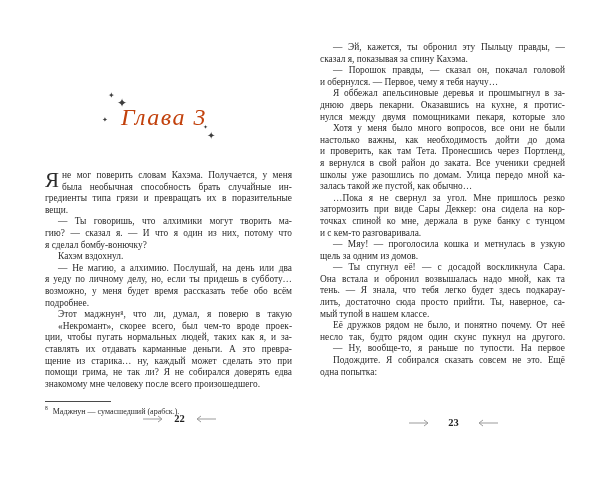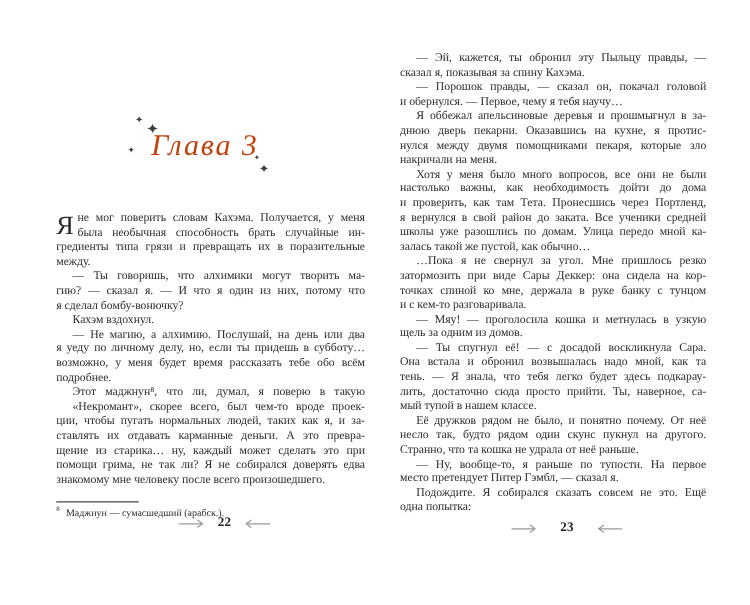--- a/index.html
+++ b/index.html
@@ -68,21 +68,21 @@
     <span class="sparkle s-e">✦</span>
     <div class="chapter-title">Глава 3</div>
   </div>
 
   <div class="textblock">
       <div class="para">
         <span class="dropcap">Я</span>
         <div class="line">не мог поверить словам Кахэма. Получается, у меня</div>
         <div class="line">была необычная способность брать случайные ин-</div>
         <div class="line">гредиенты типа грязи и превращать их в поразительные</div>
-        <div class="line last">между.</div>
+        <div class="line last">вещи.</div>
       </div>
       <div class="para">
         <div class="line indent">— Ты говоришь, что алхимики могут творить ма-</div>
         <div class="line">гию? — сказал я. — И что я один из них, потому что</div>
         <div class="line last">я сделал бомбу-вонючку?</div>
       </div>
       <div class="para">
         <div class="line last indent">Кахэм вздохнул.</div>
       </div>
       <div class="para">
@@ -125,21 +125,20 @@
         <div class="line last">сказал я, показывая за спину Кахэма.</div>
       </div>
       <div class="para">
         <div class="line indent">— Порошок правды, — сказал он, покачал головой</div>
         <div class="line last">и обернулся. — Первое, чему я тебя научу…</div>
       </div>
       <div class="para">
         <div class="line indent">Я оббежал апельсиновые деревья и прошмыгнул в за-</div>
         <div class="line">днюю дверь пекарни. Оказавшись на кухне, я протис-</div>
         <div class="line">нулся между двумя помощниками пекаря, которые зло</div>
-        <div class="line last">накричали на меня.</div>
       </div>
       <div class="para">
         <div class="line indent">Хотя у меня было много вопросов, все они не были</div>
         <div class="line">настолько важны, как необходимость дойти до дома</div>
         <div class="line">и проверить, как там Тета. Пронесшись через Портленд,</div>
         <div class="line">я вернулся в свой район до заката. Все ученики средней</div>
         <div class="line">школы уже разошлись по домам. Улица передо мной ка-</div>
         <div class="line last">залась такой же пустой, как обычно…</div>
       </div>
       <div class="para">
@@ -155,25 +154,23 @@
       <div class="para">
         <div class="line indent">— Ты спугнул её! — с досадой воскликнула Сара.</div>
         <div class="line">Она встала и обронил возвышалась надо мной, как та</div>
         <div class="line">тень. — Я знала, что тебя легко будет здесь подкарау-</div>
         <div class="line">лить, достаточно сюда просто прийти. Ты, наверное, са-</div>
         <div class="line last">мый тупой в нашем классе.</div>
       </div>
       <div class="para">
         <div class="line indent">Её дружков рядом не было, и понятно почему. От неё</div>
         <div class="line">несло так, будто рядом один скунс пукнул на другого.</div>
-        <div class="line last">Странно, что та кошка не удрала от неё раньше.</div>
       </div>
       <div class="para">
         <div class="line indent">— Ну, вообще-то, я раньше по тупости. На первое</div>
-        <div class="line last">место претендует Питер Гэмбл, — сказал я.</div>
       </div>
       <div class="para">
         <div class="line indent">Подождите. Я собирался сказать совсем не это. Ещё</div>
         <div class="line last">одна попытка:</div>
       </div>
     </div>
 
   <div class="pagenum-row">
     <svg class="arrow" width="24" height="8" viewBox="0 0 24 8">
         <path d="M0 4 H19 M15 1 L19 4 L15 7" fill="none" stroke="#9b9b9b" stroke-width="1"></path>

